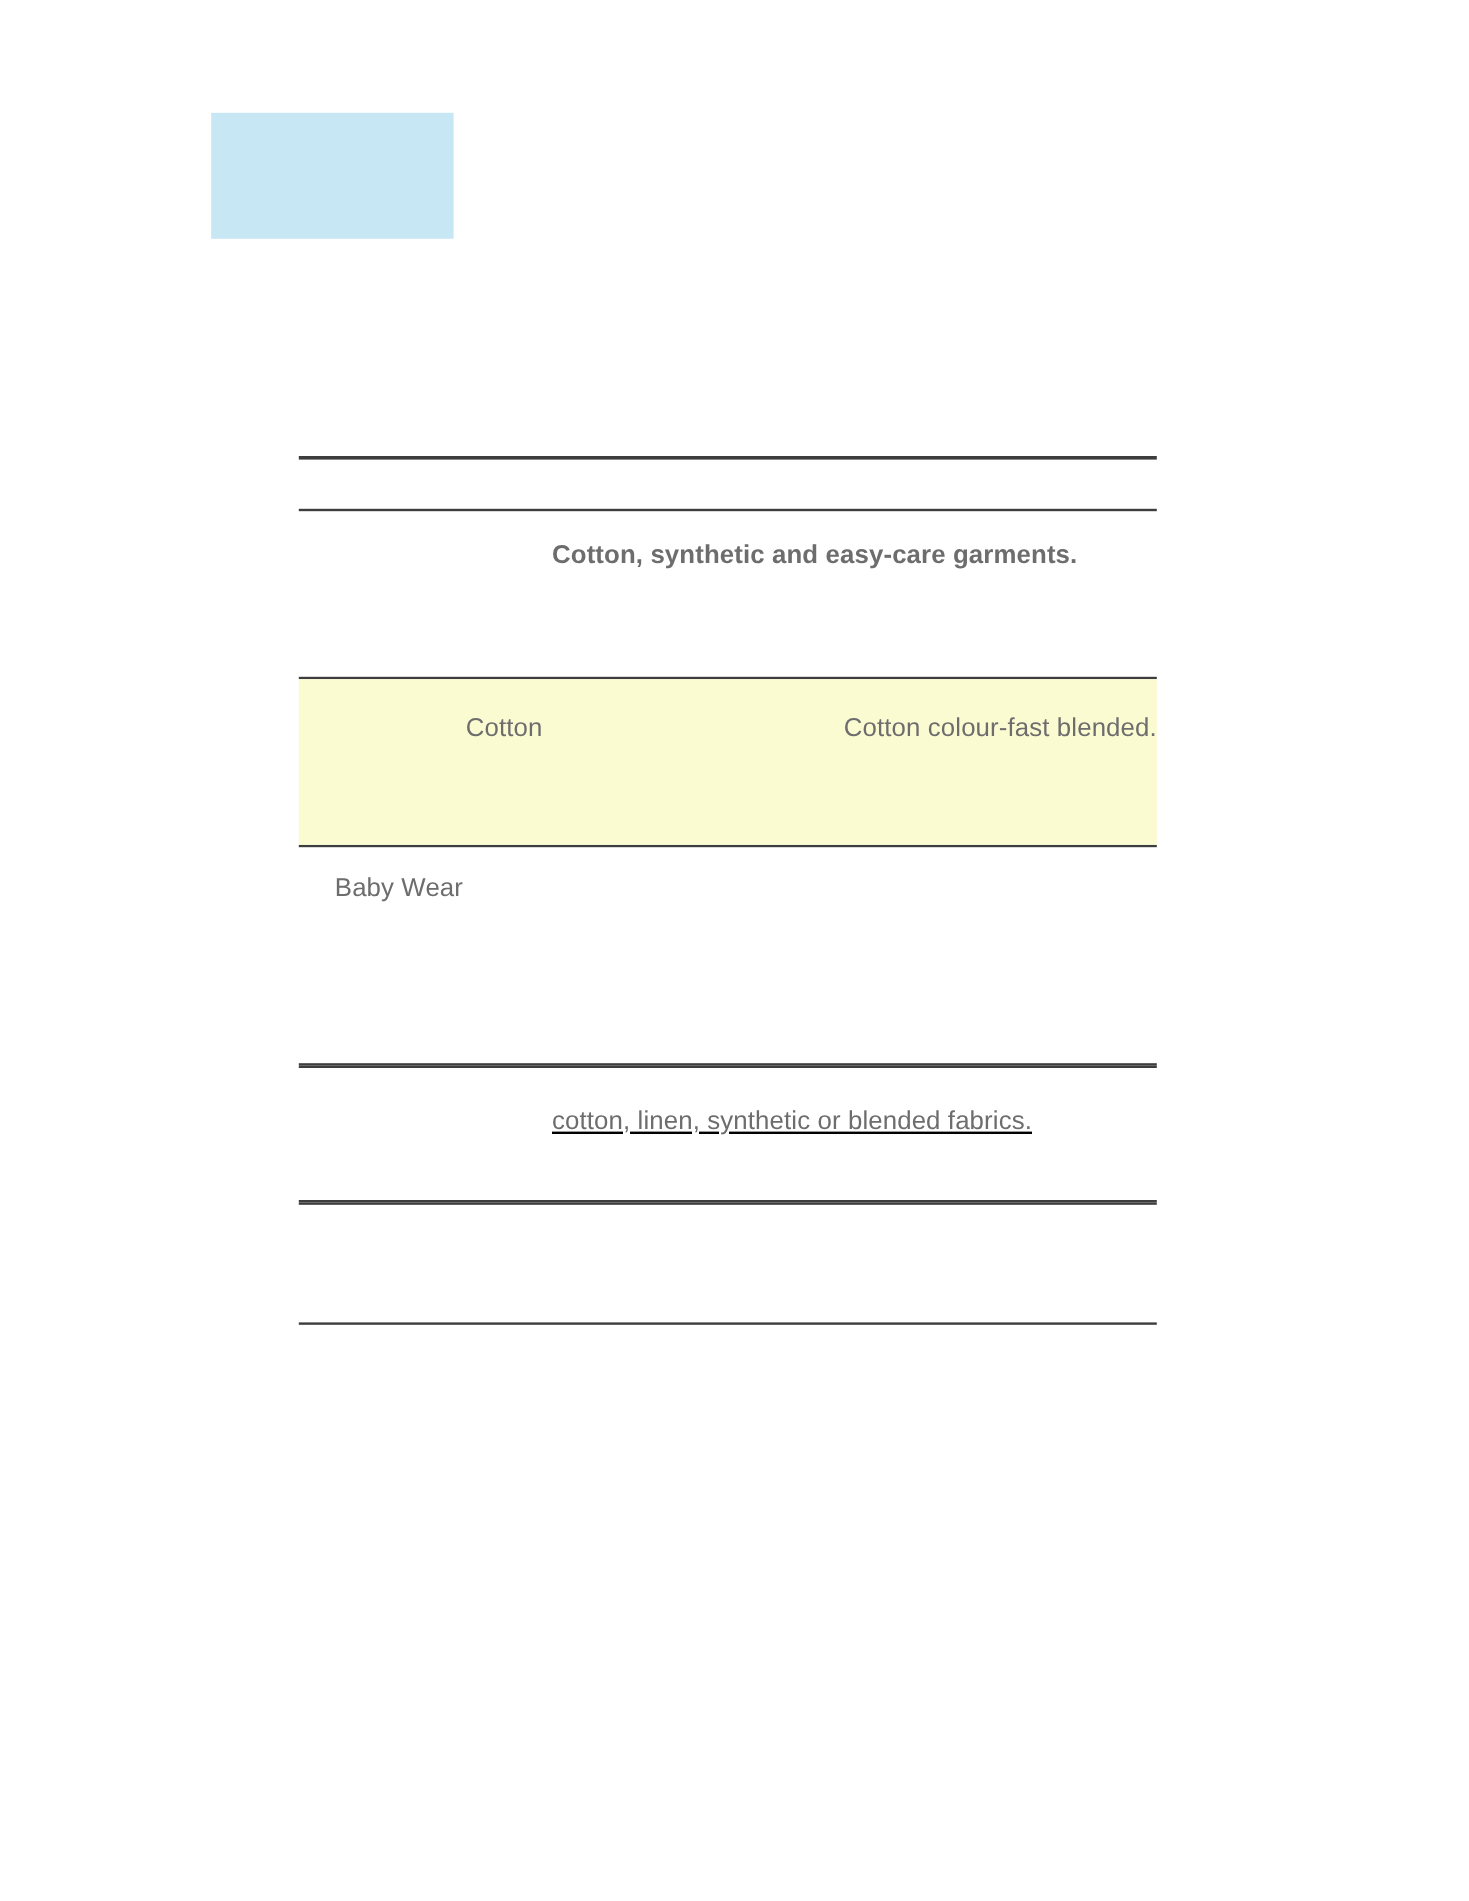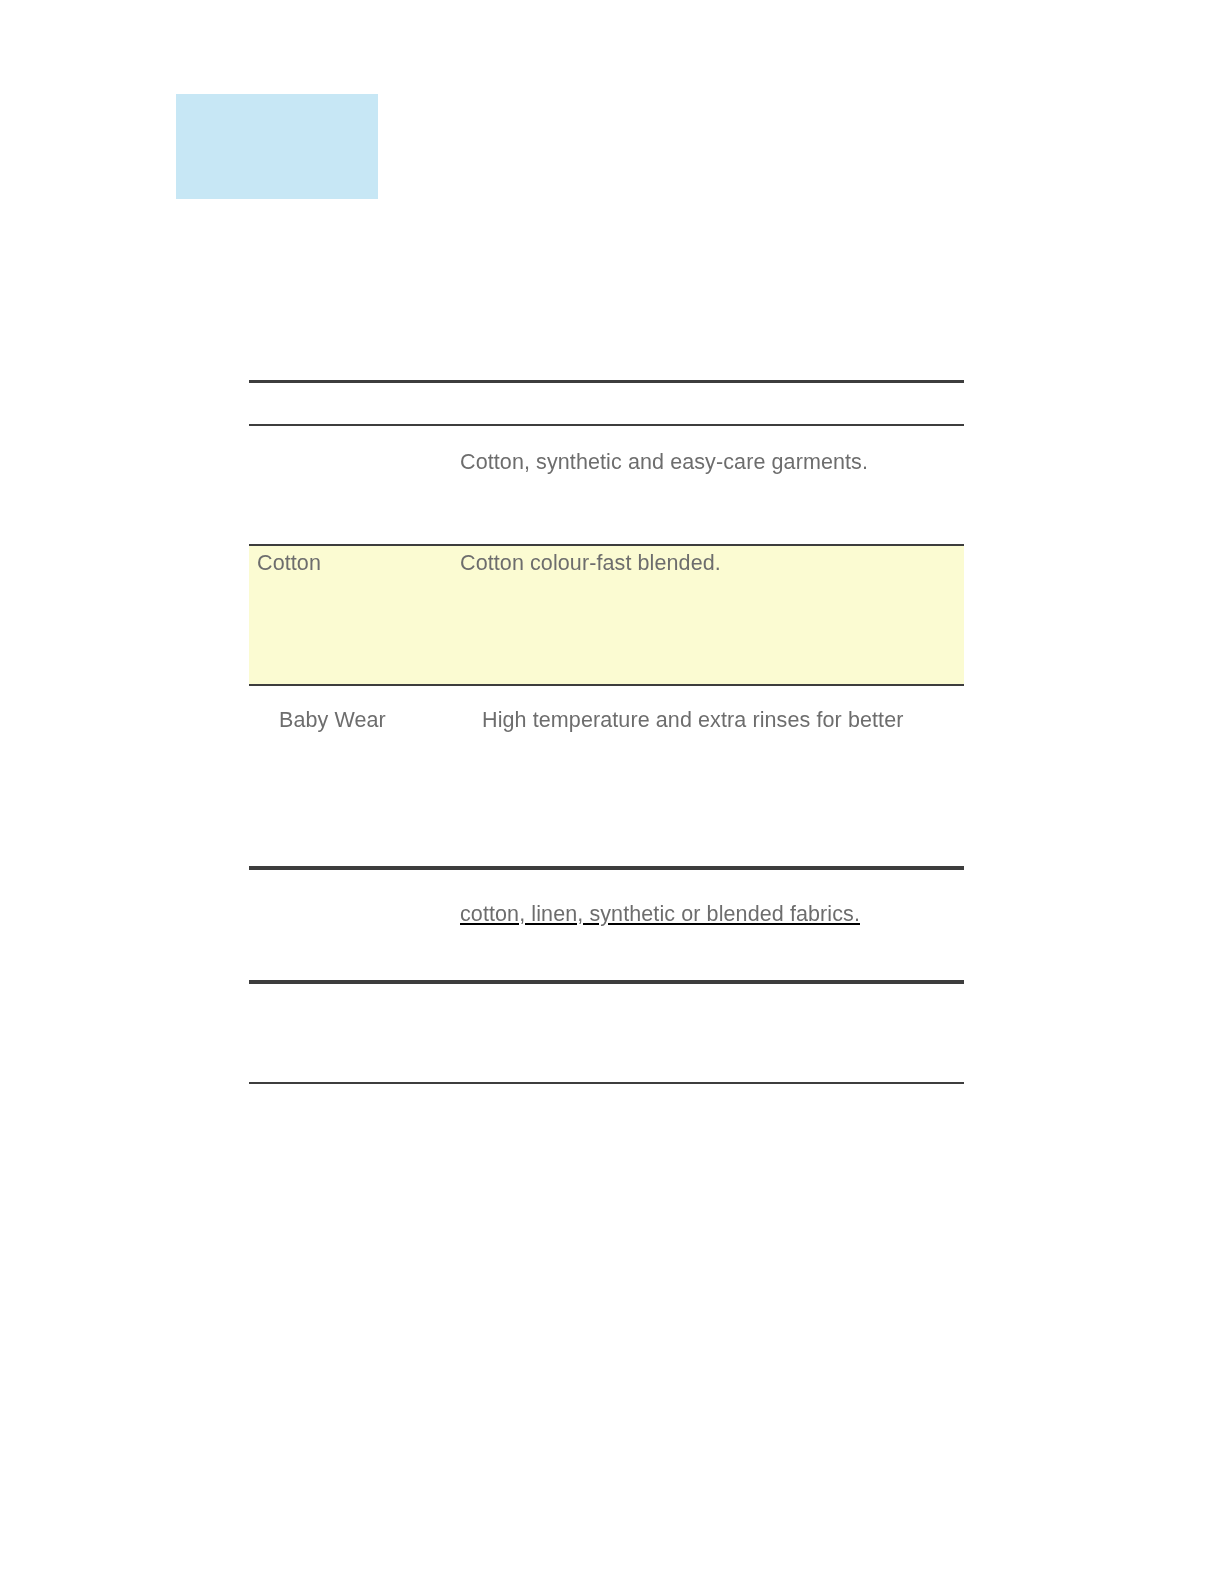--- a/index.html
+++ b/index.html
@@ -68,30 +68,30 @@
     box-sizing: border-box;
     font-size: 21.5px;
     color: #6d6d6d;
     letter-spacing: 0.1px;
     white-space: nowrap;
   }
 
   
   .gap-41 { height: 41px; }   
   .r1-pad { padding-top: 24px; padding-bottom: 0; }
-  .r2-pad { padding-top: 5px; padding-bottom: 0; }
+  .r2-pad { padding-top: 28px; padding-bottom: 0; text-align: right; }
   .r3-pad { padding-top: 22px; padding-bottom: 0; margin-left: 22px; }
   .r4-pad { padding-top: 26px; padding-bottom: 0; }
   .r5-pad { padding-top: 32px; padding-bottom: 0; }
   .r6-pad { padding-top: 66px; padding-bottom: 0; }
 
   .h-138 { height: 138px; }
   .h-102 { height: 102px; }
   .h-110 { height: 110px; text-decoration: underline; }
-  .h-154 { height: 118px; }
+  .h-154 { height: 138px; font-weight: bold; }
   .h-180 { height: 180px; }
   .h-98  { height: 98px; }
 </style>
 </head>
 <body>
 
 <div class="blue-block"></div>
 
 <div class="doc-table">
 
@@ -106,21 +106,20 @@
 
   <div class="rule rule-thin"></div>
   <div class="row highlight h-138 r2-pad">
     <div class="cell-label">Cotton</div>
     <div class="cell-desc">Cotton colour-fast blended.</div>
   </div>
 
   <div class="rule rule-thin"></div>
   <div class="row h-180 r3-pad">
     <div class="cell-label">Baby Wear</div>
-    <div class="cell-desc">High temperature and extra rinses for better</div>
   </div>
 
   <div class="rule rule-thin"></div>
 
   <div class="rule rule-thin"></div>
   <div class="row h-110 r5-pad">
     <div class="cell-label"></div>
     <div class="cell-desc">cotton, linen, synthetic or blended fabrics.</div>
   </div>
 

